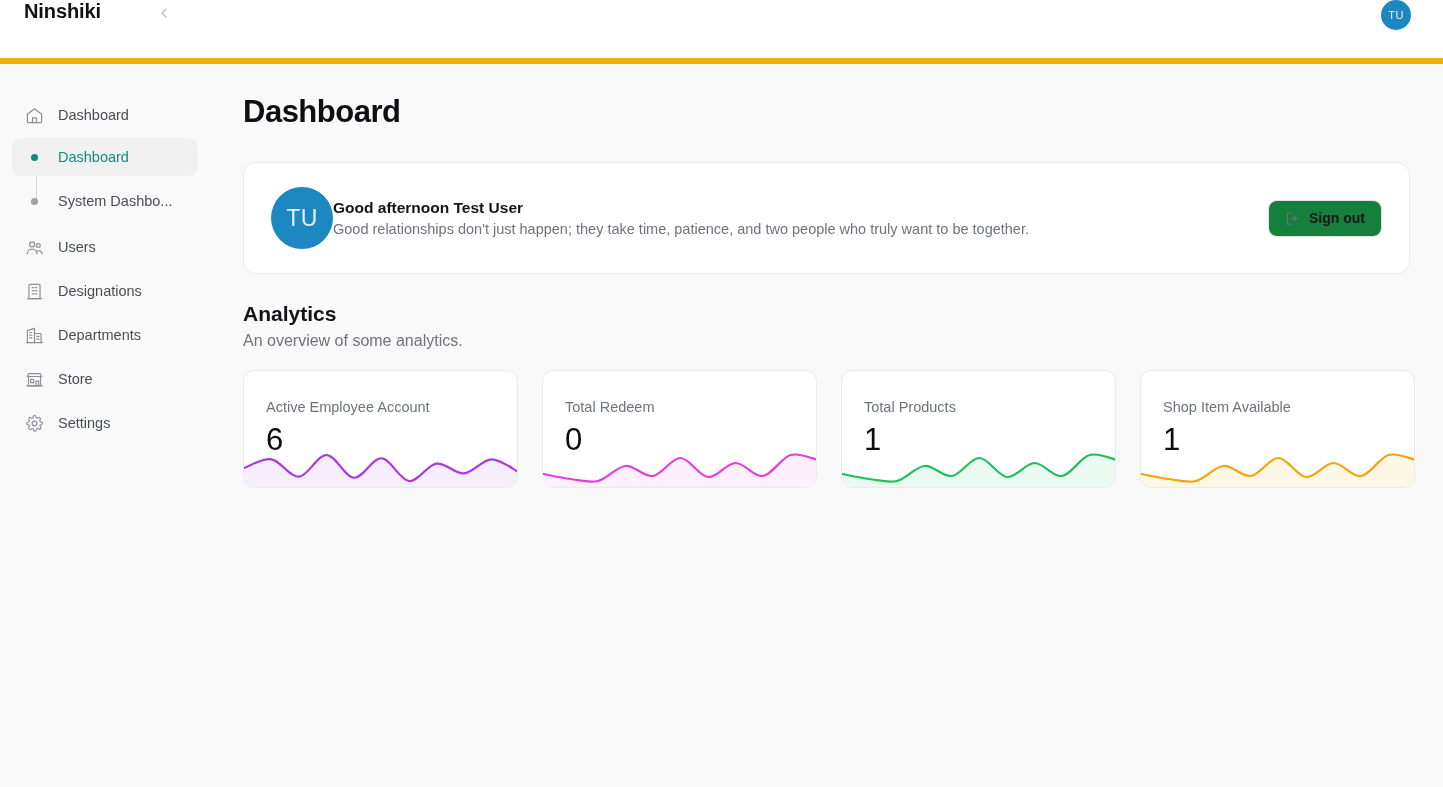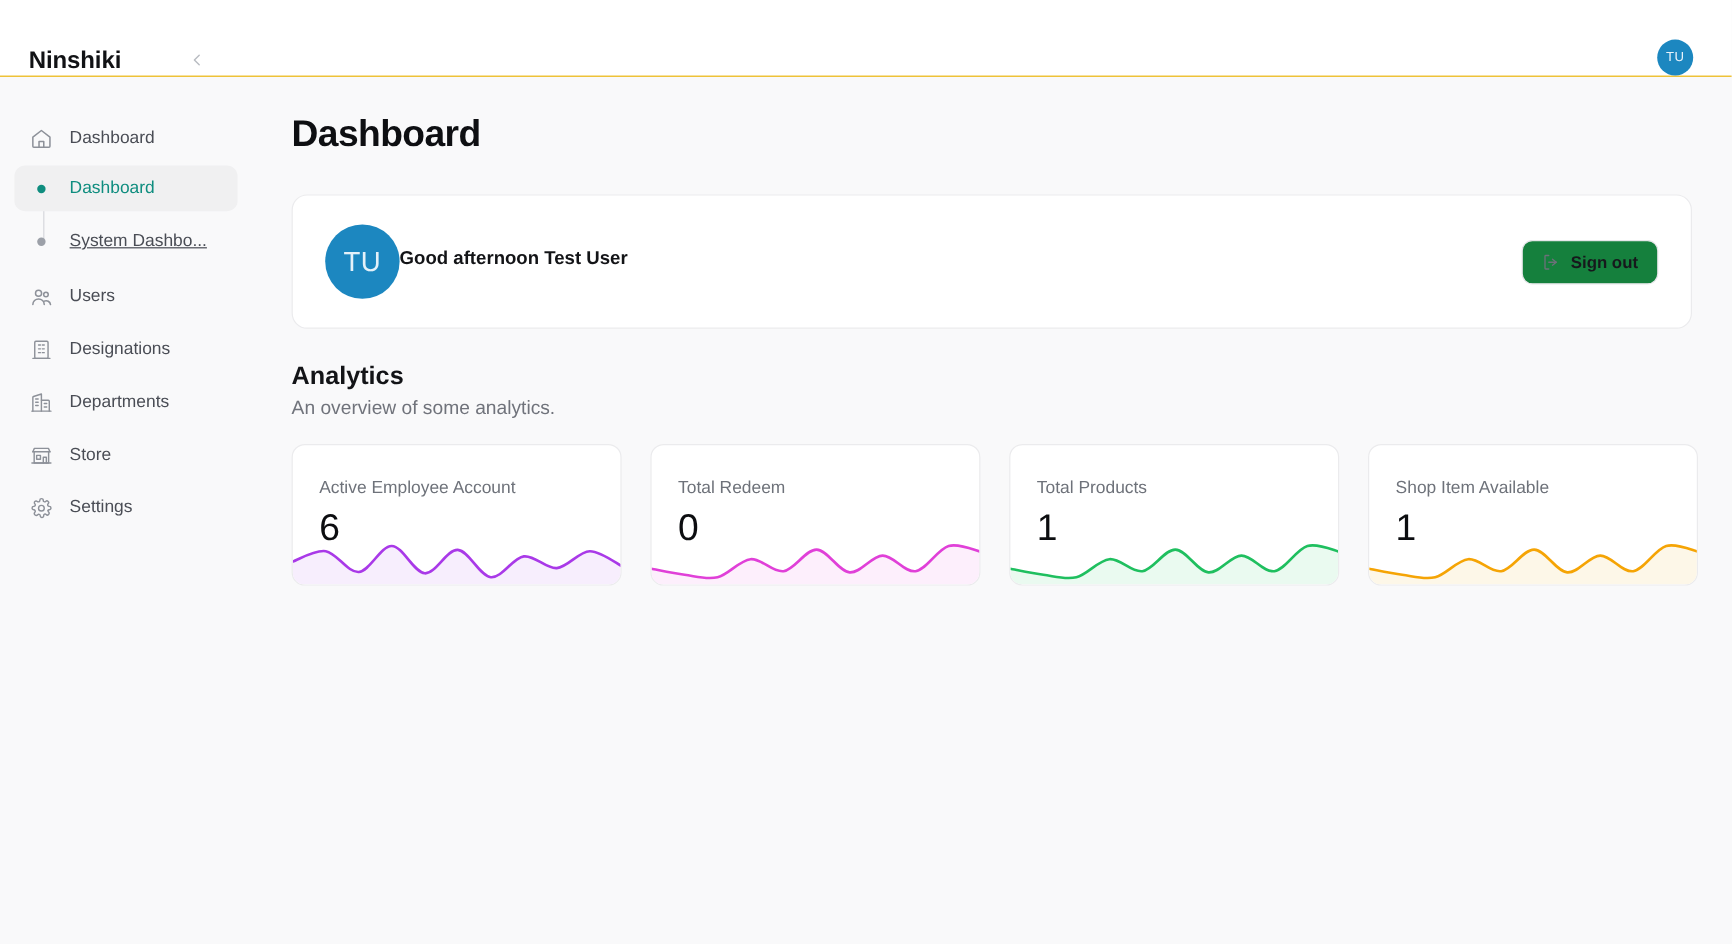--- a/index.html
+++ b/index.html
@@ -12,23 +12,23 @@
     -webkit-font-smoothing: antialiased;
   }
 
   
   .topbar {
     position: absolute;
     top: 0; left: 0;
     width: 1443px;
     height: 64px;
     background: #ffffff;
-    border-bottom: 1px solid #eab308;
-    display: flex;
-    align-items: flex-end;
+    border-bottom: 6px solid #eab308;
+    display: flex;
+    align-items: flex-start;
   }
   .brand {
     margin-left: 24px;
     font-size: 20px;
     font-weight: bold;
     color: #111215;
     letter-spacing: -0.1px;
   }
   .collapse-btn {
     margin-left: 50px;
@@ -111,21 +111,21 @@
   .sub-item .dot {
     width: 7px; height: 7px;
     border-radius: 50%;
     background: #9ca0a8;
     position: relative;
     z-index: 2;
   }
   .sub-item.active { background: #f0f0f1; }
   .sub-item.active .dot { background: #0f8d7f; }
   .sub-item.active .nav-label { color: #0f8d7f; }
-  .sub-item + .sub-item { margin-top: 6px; text-decoration: underline; }
+  .sub-item + .sub-item { margin-top: 6px; }
 
   
   .main {
     position: absolute;
     top: 65px; left: 210px;
     width: 1233px;
     height: 722px;
     padding: 0 33px;
   }
   .page-title {
@@ -337,20 +337,21 @@
 </div>
 
 <div class="main">
 
   <div class="page-title">Dashboard</div>
 
   <div class="greeting-card">
     <div class="greet-avatar">TU</div>
     <div class="greet-text">
       <div class="greet-title">Good afternoon Test User</div>
+      <div class="greet-sub">Good relationships don't just happen; they take time, patience, and two people who truly want to be together.</div>
     </div>
     <div class="signout-btn">
       <span class="ico">
         <svg width="15" height="15" viewBox="0 0 24 24" fill="none" stroke="currentColor" stroke-width="1.8" stroke-linecap="round" stroke-linejoin="round">
           <path d="M9 3H5a1 1 0 0 0-1 1v16a1 1 0 0 0 1 1h4"></path>
           <polyline points="14 8 19 12 14 16"></polyline>
           <line x1="19" y1="12" x2="9" y2="12"></line>
         </svg>
       </span>
       <span>Sign out</span>

